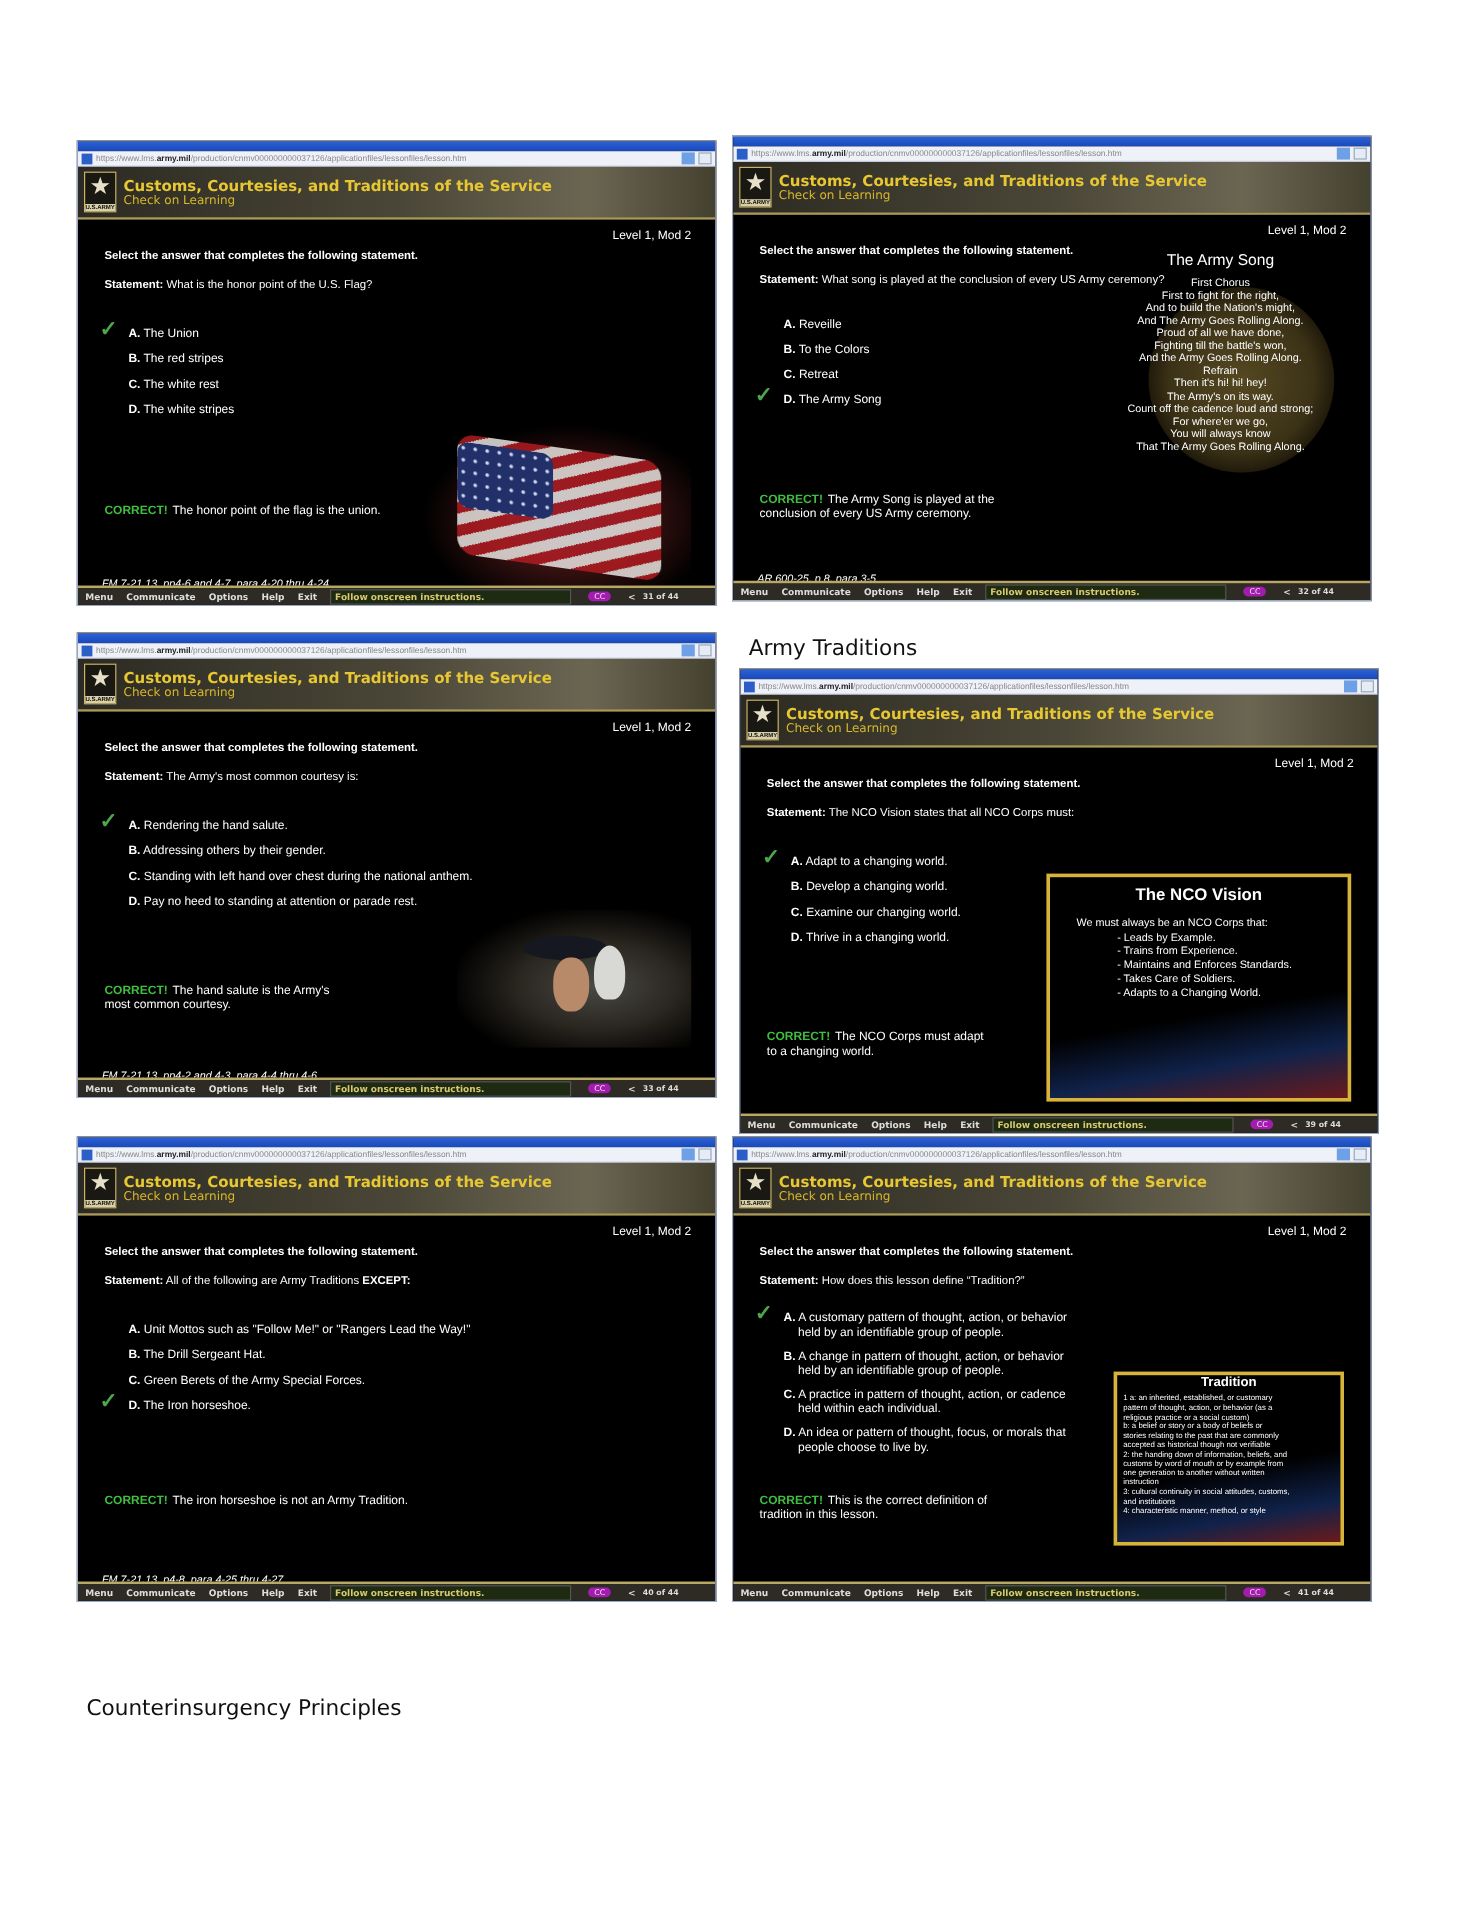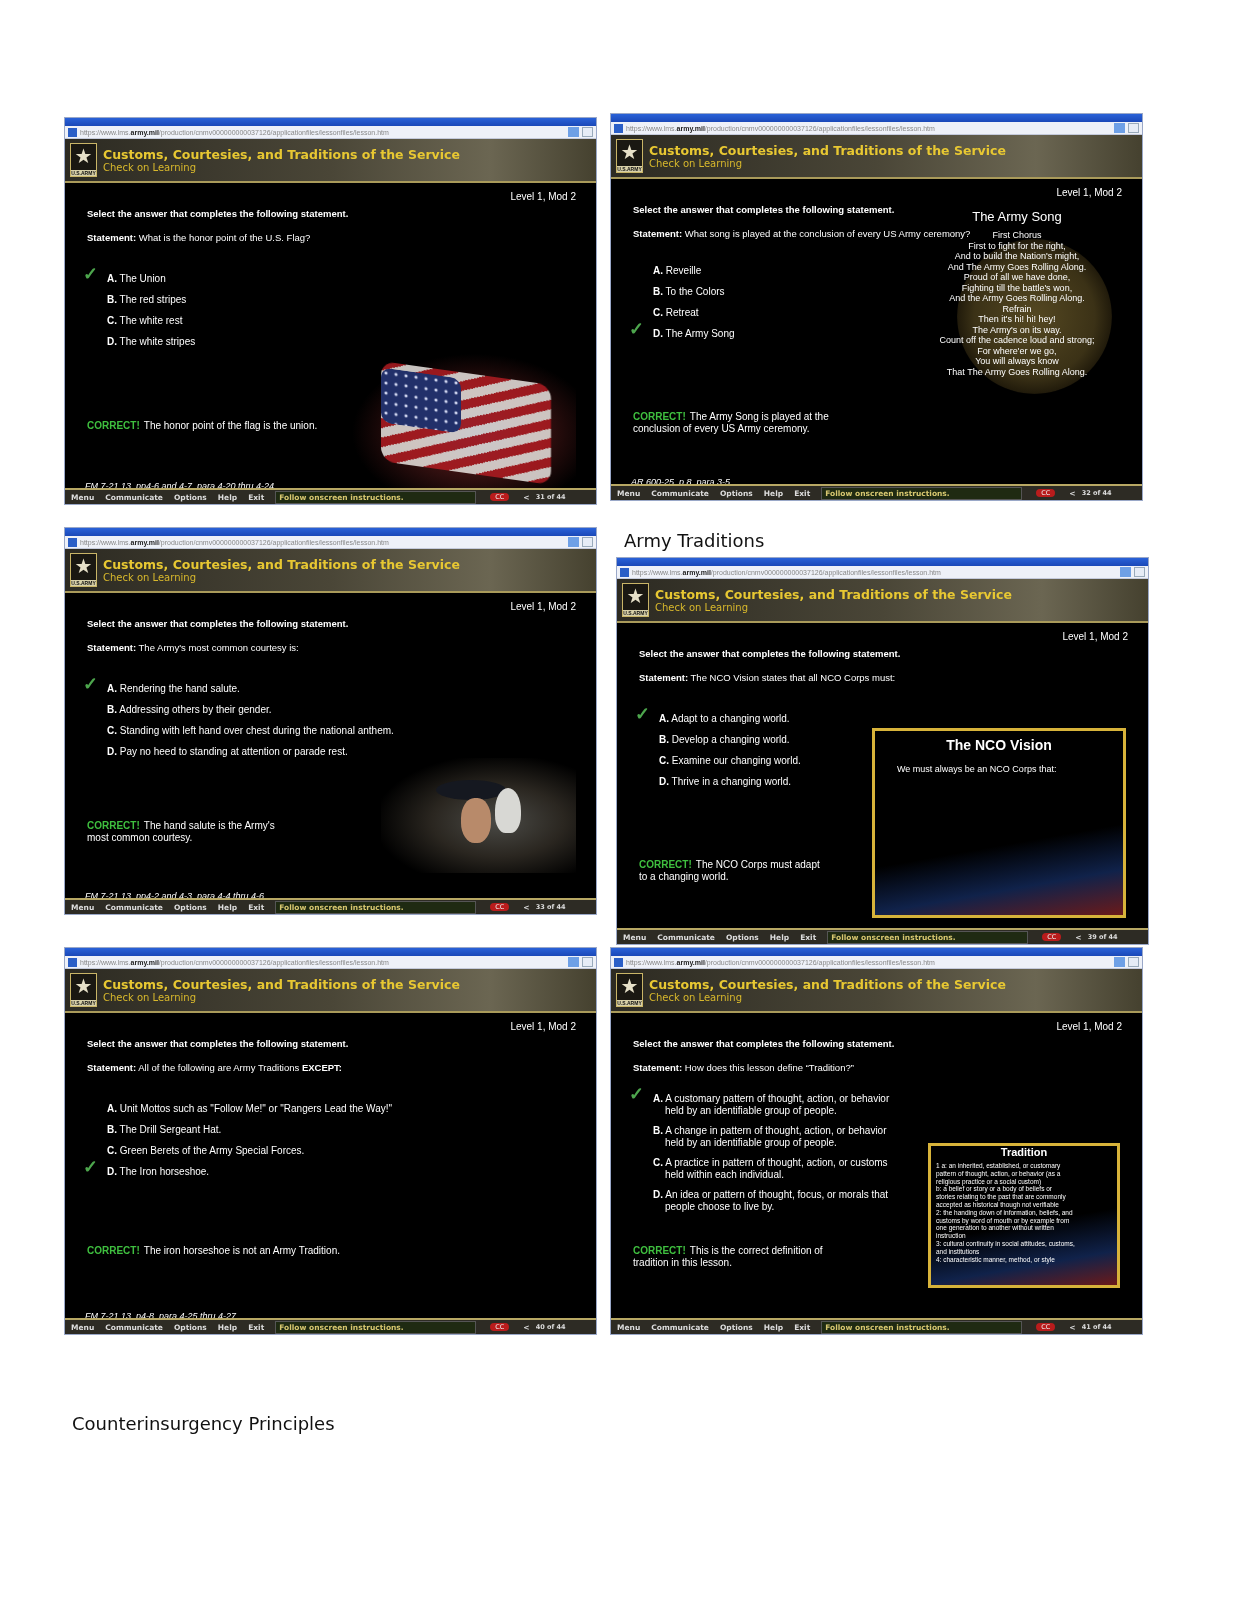--- a/index.html
+++ b/index.html
@@ -33,21 +33,21 @@
   .shot .opt .letter { font-weight:bold; }
   .shot .opt .check { position:absolute; left:-24px; top:-5px; color:#4da64d; font-size:18px; font-weight:bold; }
   .shot .opt.two-line .wrap { display:block; padding-left:12px; }
   .shot .correct { position:absolute; left:22px; color:#fff; font-size:10px; line-height:12px; }
   .shot .correct .tag { color:#3fbf3f; font-weight:bold; margin-right:4px; }
   .shot .ref { position:absolute; left:20px; bottom:-8px; color:#fff; font-size:9px; font-style:italic; }
 
   .shot .toolbar { position:absolute; left:0; right:0; bottom:0; height:16px; background:#2d2b24; border-top:2px solid #b8a864; display:flex; align-items:center; font-family:"DejaVu Sans", sans-serif; font-size:7.5px; color:#ddd; padding-left:6px; box-sizing:border-box; }
   .shot .toolbar .menu-item { margin-right:11px; font-weight:bold; }
   .shot .toolbar .status { background:#1f2a12; color:#d8c870; border:1px solid #555; height:11px; line-height:11px; width:196px; padding-left:3px; font-weight:bold; }
-  .shot .toolbar .cc { margin-left:14px; background:#b91c1c; border-radius:6px; padding:0 5px; color:#eee; font-size:6.5px; }
+  .shot .toolbar .cc { margin-left:14px; background:#a21caf; border-radius:6px; padding:0 5px; color:#eee; font-size:6.5px; }
   .shot .toolbar .prev { margin-left:14px; font-weight:bold; }
   .shot .toolbar .page { margin-left:6px; font-size:6.5px; font-weight:bold; }
 
   .flag { position:absolute; right:20px; top:170px; width:225px; height:145px; background:radial-gradient(ellipse at 55% 55%, #1d2b55 0%, #3a1212 35%, #000 70%); }
   .flag .stripes { position:absolute; left:30px; top:20px; width:170px; height:100px; background:repeating-linear-gradient(160deg,#b01c22 0 9px,#e9e4e0 9px 18px); opacity:0.85; transform:skewY(8deg); border-radius:14px; filter:blur(0.5px); }
   .flag .union { position:absolute; left:30px; top:20px; width:80px; height:55px; background:radial-gradient(circle,#cfd4ef 1px,#22306a 2px); background-size:10px 10px; transform:skewY(8deg); border-radius:10px; }
 
   .salute { position:absolute; right:20px; top:165px; width:195px; height:115px; background:radial-gradient(ellipse at 60% 55%, #4a4a46 0%, #2a2620 40%, #000 75%); }
   .salute .glove { position:absolute; right:55px; top:30px; width:26px; height:45px; background:#d8d8d4; border-radius:50% 50% 40% 40%; }
   .salute .face { position:absolute; right:85px; top:40px; width:30px; height:45px; background:#b88a6a; border-radius:45%; }
@@ -261,20 +261,27 @@
     <div class="stmt"><b>Statement:</b> <span>The NCO Vision states that all NCO Corps must:</span> </div>
     <div class="options" style="top: 90px;">
         <div class="opt"><span class="check">✓</span><span class="letter">A.</span> <span>Adapt to a changing world.</span></div>
         <div class="opt"><span class="letter">B.</span> <span>Develop a changing world.</span></div>
         <div class="opt"><span class="letter">C.</span> <span>Examine our changing world.</span></div>
         <div class="opt"><span class="letter">D.</span> <span>Thrive in a changing world.</span></div>
       </div>
     <div class="vision">
         <div class="vtitle">The NCO Vision</div>
         <div class="vbody" style="margin-top:11px">We must always be an NCO Corps that:</div>
+        <div class="vbullets">
+          <div>- Leads by Example.</div>
+          <div>- Trains from Experience.</div>
+          <div>- Maintains and Enforces Standards.</div>
+          <div>- Takes Care of Soldiers.</div>
+          <div>- Adapts to a Changing World.</div>
+        </div>
       </div>
     <div class="correct" style="top: 236px;"><span class="tag">CORRECT!</span><span>The NCO Corps must adapt</span><br><span>to a changing world.</span></div>
 
   </div>
   <div class="toolbar">
     <span class="menu-item">Menu</span>
     <span class="menu-item">Communicate</span>
     <span class="menu-item">Options</span>
     <span class="menu-item">Help</span>
     <span class="menu-item">Exit</span>
@@ -350,21 +357,21 @@
     <div class="course">Customs, Courtesies, and Traditions of the Service</div>
     <div class="section">Check on Learning</div>
   </div>
   <div class="content">
     <div class="level">Level 1, Mod 2</div>
     <div class="instr">Select the answer that completes the following statement.</div>
     <div class="stmt"><b>Statement:</b> <span>How does this lesson define “Tradition?”</span> </div>
     <div class="options" style="top: 80px;">
         <div class="opt two-line" style="margin-bottom: 8px;"><span class="check">✓</span><span class="letter">A.</span> <span>A customary pattern of thought, action, or behavior</span><span class="wrap">held by an identifiable group of people.</span></div>
         <div class="opt two-line" style="margin-bottom: 8px;"><span class="letter">B.</span> <span>A change in pattern of thought, action, or behavior</span><span class="wrap">held by an identifiable group of people.</span></div>
-        <div class="opt two-line" style="margin-bottom: 8px;"><span class="letter">C.</span> <span>A practice in pattern of thought, action, or customs</span><span class="wrap">held within each individual.</span></div>
+        <div class="opt two-line" style="margin-bottom: 8px;"><span class="letter">C.</span> <span>A practice in pattern of thought, action, or cadence</span><span class="wrap">held within each individual.</span></div>
         <div class="opt two-line" style="margin-bottom: 8px;"><span class="letter">D.</span> <span>An idea or pattern of thought, focus, or morals that</span><span class="wrap">people choose to live by.</span></div>
       </div>
     <div class="trad">
         <div class="ttitle">Tradition</div>
         <div class="tline">1 a:  an inherited, established, or customary</div>
         <div class="tline">pattern of thought, action, or behavior (as a</div>
         <div class="tline">religious practice or a social custom)</div>
         <div class="tline">   b:  a belief or story or a body of beliefs or</div>
         <div class="tline">stories relating to the past that are commonly</div>
         <div class="tline">accepted as historical though not verifiable</div>

